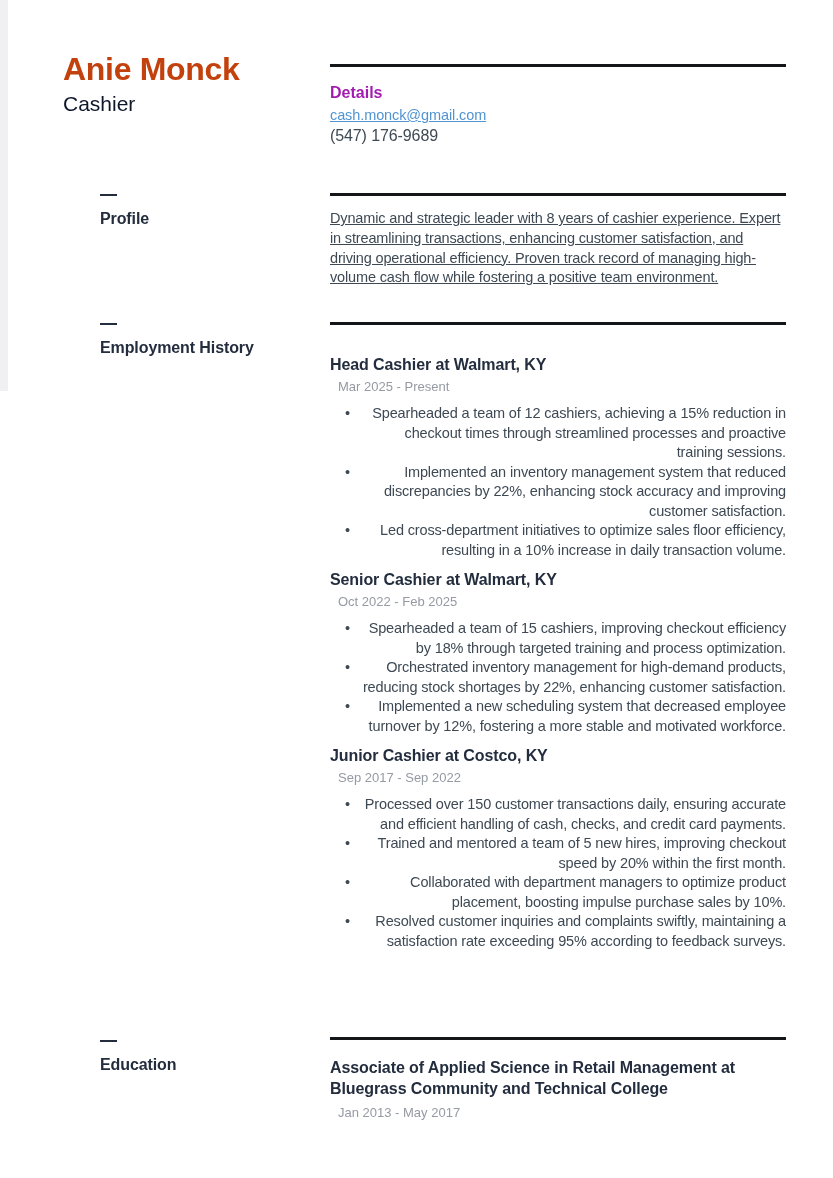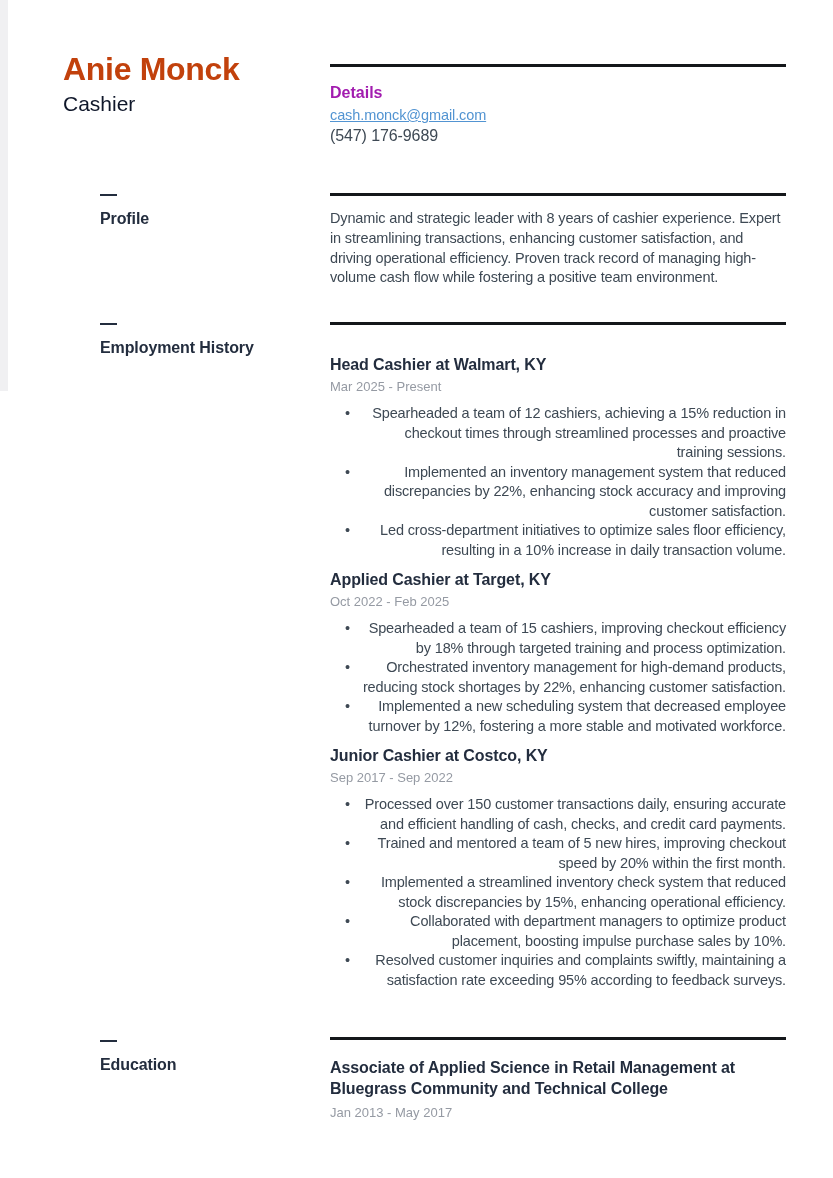--- a/index.html
+++ b/index.html
@@ -41,28 +41,29 @@
   .contact-line{
     font-size:16px;line-height:19.5px;color:#3e4954;letter-spacing:-0.1px;
   }
   a.email{
     display:inline-block;font-size:14.5px;line-height:19.5px;
     color:#5294d2;text-decoration:underline;letter-spacing:-0.1px;
   }
   .summary{
     margin:13px 0 0;font-size:14.5px;line-height:19.8px;color:#3e4954;
     letter-spacing:-0.15px;
+    text-decoration:underline;
   }
   .job h4{
     margin:10px 0 0;font-size:16px;line-height:20px;font-weight:700;
     color:#232d3e;letter-spacing:-0.1px;
   }
   .rule + .job h4{margin-top:30px;}
   .dates{
-    font-size:13px;line-height:17px;color:#959aa3;margin:3px 0 9px;
+    font-size:13px;line-height:17px;color:#959aa3;margin:3px 8px 9px;
   }
   .job ul{list-style:none;margin:0;padding:0 0 0 15px;text-align:right;}
   .job li{
     position:relative;padding-left:14px;
     font-size:14.5px;line-height:19.5px;color:#3e4954;letter-spacing:-0.15px;
   }
   .job li::before{content:"\2022";position:absolute;left:0;color:#3e4954;}
   .degree{
     margin:17px 0 0;font-size:16px;line-height:21px;font-weight:700;
     color:#232d3e;letter-spacing:-0.1px;
@@ -115,36 +116,35 @@
       <h4>Head Cashier at Walmart, KY</h4>
       <div class="dates">Mar 2025 - Present</div>
       <ul>
         <li>Spearheaded a team of 12 cashiers, achieving a 15% reduction in checkout times through streamlined processes and proactive training sessions.</li>
         <li>Implemented an inventory management system that reduced discrepancies by 22%, enhancing stock accuracy and improving customer satisfaction.</li>
         <li>Led cross-department initiatives to optimize sales floor efficiency, resulting in a 10% increase in daily transaction volume.</li>
       </ul>
     </article>
 
     <article class="job">
-      <h4>Applied Cashier at Target, KY</h4>
+      <h4>Senior Cashier at Walmart, KY</h4>
       <div class="dates">Oct 2022 - Feb 2025</div>
       <ul>
         <li>Spearheaded a team of 15 cashiers, improving checkout efficiency by 18% through targeted training and process optimization.</li>
         <li>Orchestrated inventory management for high-demand products, reducing stock shortages by 22%, enhancing customer satisfaction.</li>
         <li>Implemented a new scheduling system that decreased employee turnover by 12%, fostering a more stable and motivated workforce.</li>
       </ul>
     </article>
 
     <article class="job">
       <h4>Junior Cashier at Costco, KY</h4>
       <div class="dates">Sep 2017 - Sep 2022</div>
       <ul>
         <li>Processed over 150 customer transactions daily, ensuring accurate and efficient handling of cash, checks, and credit card payments.</li>
         <li>Trained and mentored a team of 5 new hires, improving checkout speed by 20% within the first month.</li>
-        <li>Implemented a streamlined inventory check system that reduced stock discrepancies by 15%, enhancing operational efficiency.</li>
         <li>Collaborated with department managers to optimize product placement, boosting impulse purchase sales by 10%.</li>
         <li>Resolved customer inquiries and complaints swiftly, maintaining a satisfaction rate exceeding 95% according to feedback surveys.</li>
       </ul>
     </article>
   </section>
 
   <section class="col-sec" style="top:1037px">
     <div class="rule"></div>
     <h4 class="degree">Associate of Applied Science in Retail Management at Bluegrass Community and Technical College</h4>
     <div class="dates edu-dates">Jan 2013 - May 2017</div>

